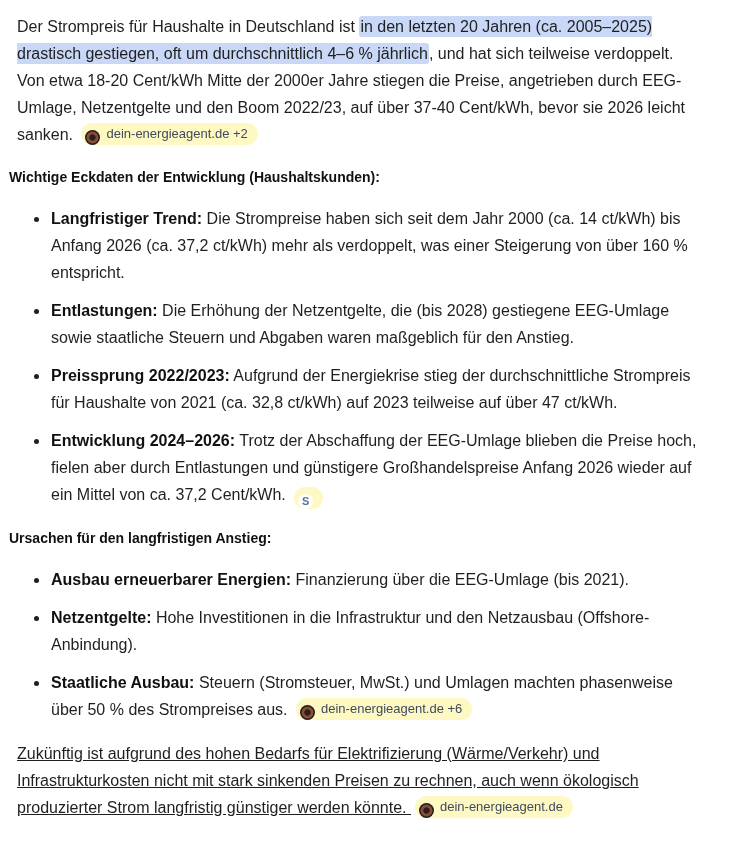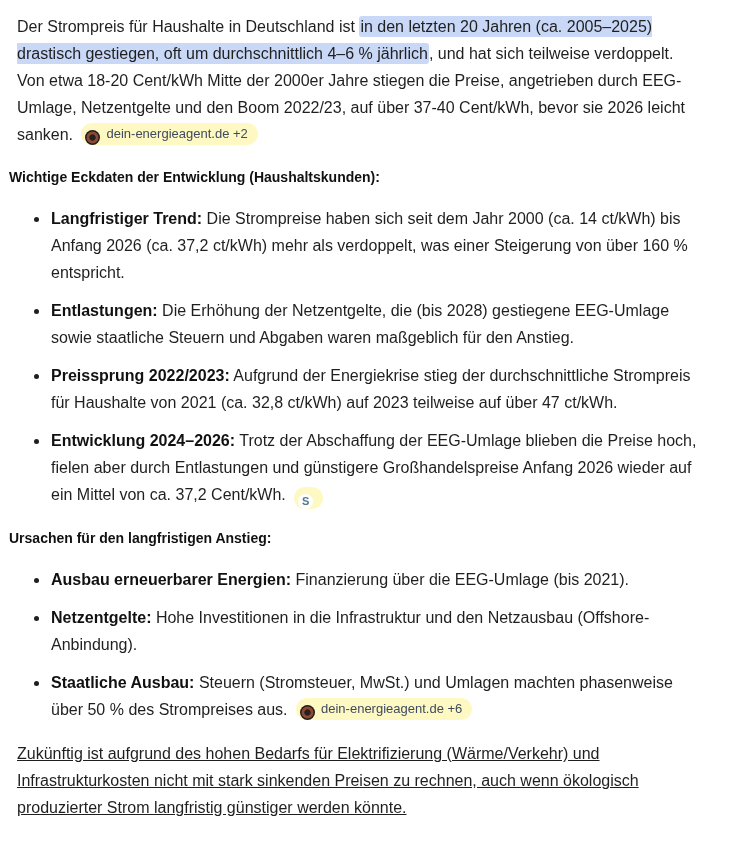--- a/index.html
+++ b/index.html
@@ -93,13 +93,16 @@
 
 <ul>
   <li><b>Ausbau erneuerbarer Energien:</b><span> Finanzierung über die EEG-Umlage (bis 2021).</span></li>
   <li><b>Netzentgelte:</b><span> Hohe Investitionen in die Infrastruktur und den Netzausbau (Offshore-Anbindung).</span></li>
   <li><b>Staatliche Ausbau:</b><span> Steuern (Stromsteuer, MwSt.) und Umlagen machten phasenweise über 50 % des Strompreises aus. </span><span class="badge">
         <span class="favicon"></span>
         <span>dein-energieagent.de +6</span>
       </span></li>
 </ul>
 
-<p class="outro"><span>Zukünftig ist aufgrund des hohen Bedarfs für Elektrifizierung (Wärme/Verkehr) und Infrastrukturkosten nicht mit stark sinkenden Preisen zu rechnen, auch wenn ökologisch produzierter Strom langfristig günstiger werden könnte. </span></p>
+<p class="outro"><span>Zukünftig ist aufgrund des hohen Bedarfs für Elektrifizierung (Wärme/Verkehr) und Infrastrukturkosten nicht mit stark sinkenden Preisen zu rechnen, auch wenn ökologisch produzierter Strom langfristig günstiger werden könnte. </span><span class="badge">
+      <span class="favicon"></span>
+      <span>dein-energieagent.de</span>
+    </span></p>
 
 </body></html>

